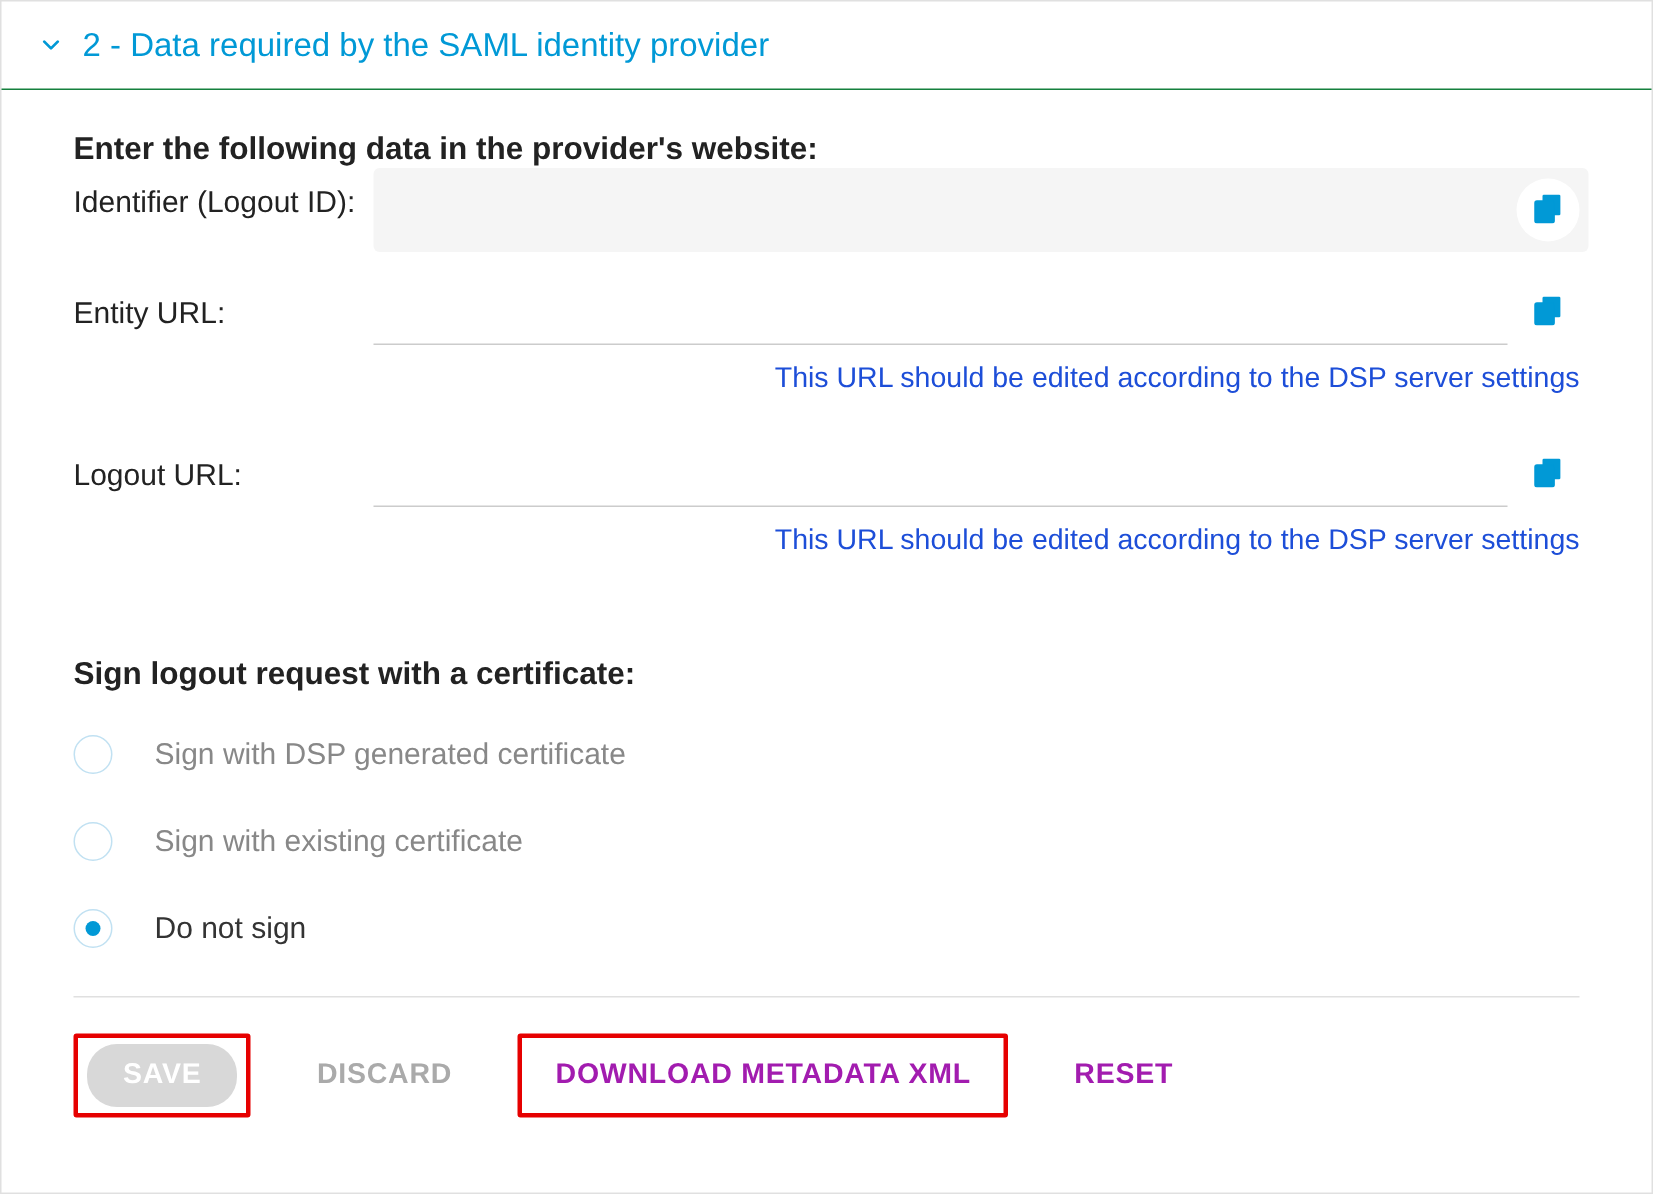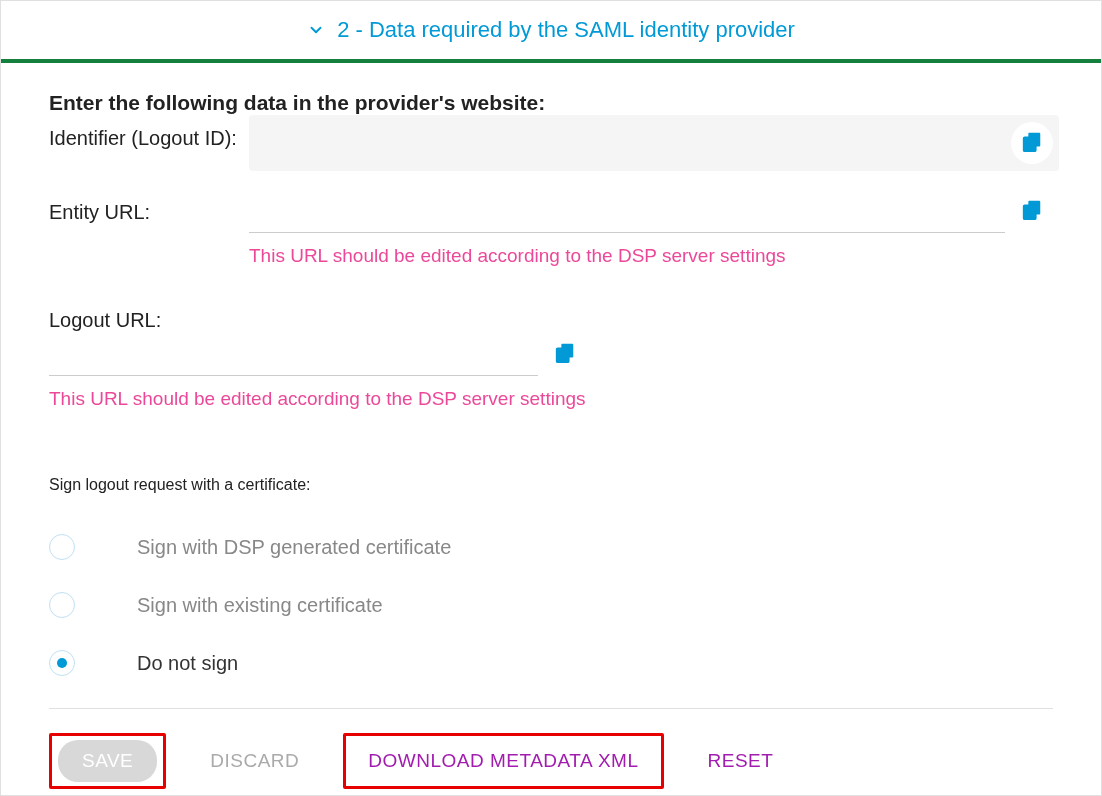--- a/index.html
+++ b/index.html
@@ -16,22 +16,21 @@
       height: 796px;
     }
     .container {
       border: 1px solid #e0e0e0;
       height: 100%;
     }
     .header {
       display: flex;
       align-items: center;
       padding: 16px 24px;
-      border-bottom: 4px solid #15803d;
-      justify-content: center;
+      border-bottom: 1px solid #15803d;
     }
     .chevron {
       color: #0199d6;
       margin-right: 12px;
       display: inline-flex;
     }
     .header-title {
       color: #0199d6;
       font-size: 22px;
       font-weight: 400;
@@ -82,37 +81,37 @@
       align-items: center;
       justify-content: center;
       cursor: pointer;
       margin-left: 6px;
       flex-shrink: 0;
     }
     .copy-btn.white-bg {
       background: #fff;
     }
     .helper-text {
-      color: #ec4899;
+      color: #1d4ed8;
       font-size: 19px;
       margin-top: 12px;
       margin-bottom: 18px;
+      text-align: right;
     }
     .section-label {
-      font-size: 16px;
-      font-weight: 400;
+      font-size: 21px;
+      font-weight: 700;
       color: #222;
       margin-top: 48px;
-      margin-bottom: 40px;
+      margin-bottom: 28px;
     }
     .radio-row {
       display: flex;
       align-items: center;
       margin-bottom: 32px;
-      gap: 34px;
     }
     .radio {
       width: 26px;
       height: 26px;
       border-radius: 50%;
       border: 1.5px solid #c1e1f2;
       margin-right: 28px;
       position: relative;
       cursor: pointer;
       flex-shrink: 0;
@@ -141,21 +140,21 @@
     }
     .button-bar {
       display: flex;
       align-items: center;
       gap: 28px;
       margin-top: 24px;
     }
     .btn {
       font-size: 19px;
       letter-spacing: 0.5px;
-      font-weight: 400;
+      font-weight: 700;
       cursor: pointer;
       border: none;
       background: none;
       padding: 10px 16px;
     }
     .btn-save {
       background: #d8d8d8;
       color: #fff;
       border-radius: 20px;
       padding: 10px 24px;
@@ -223,21 +222,21 @@
                   <rect x="3" y="8" width="13" height="15" rx="1" fill="#fff" stroke="#0199d6" stroke-width="2"></rect>
                   <rect x="3" y="8" width="13" height="15" rx="1" fill="#0199d6"></rect>
                 </svg>
             </span>
           </div>
         </div>
         <div class="helper-text">This URL should be edited according to the DSP server settings</div>
       </div>
     </div>
 
-    <div class="field-row" style="margin-top:6px;flex-direction:column;">
+    <div class="field-row" style="margin-top:6px;">
       <div class="field-label">Logout URL:</div>
       <div class="field-content">
         <div class="input-wrap">
           <div class="input-editable"></div>
           <div class="copy-btn">
             <span>
               <svg class="copy-icon-svg" viewBox="0 0 24 24" fill="#0199d6">
                   <rect x="8" y="3" width="13" height="15" rx="1"></rect>
                   <rect x="3" y="8" width="13" height="15" rx="1" fill="#fff" stroke="#0199d6" stroke-width="2"></rect>
                   <rect x="3" y="8" width="13" height="15" rx="1" fill="#0199d6"></rect>

